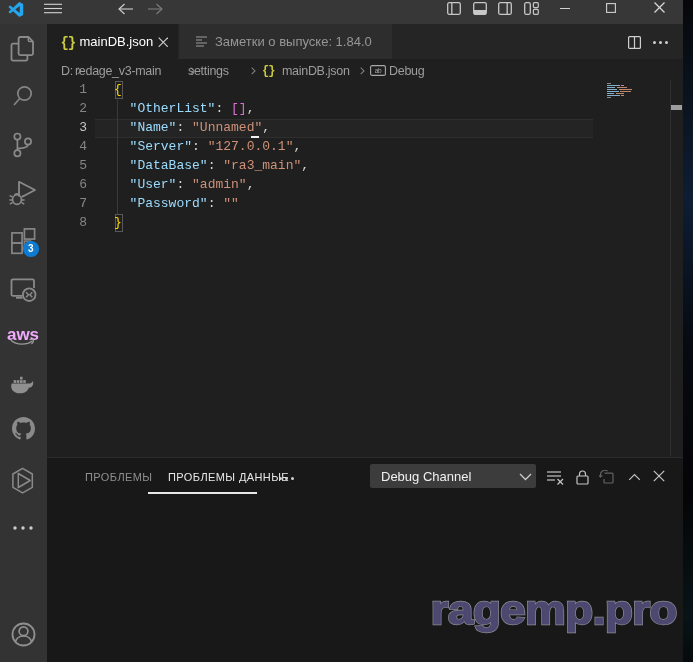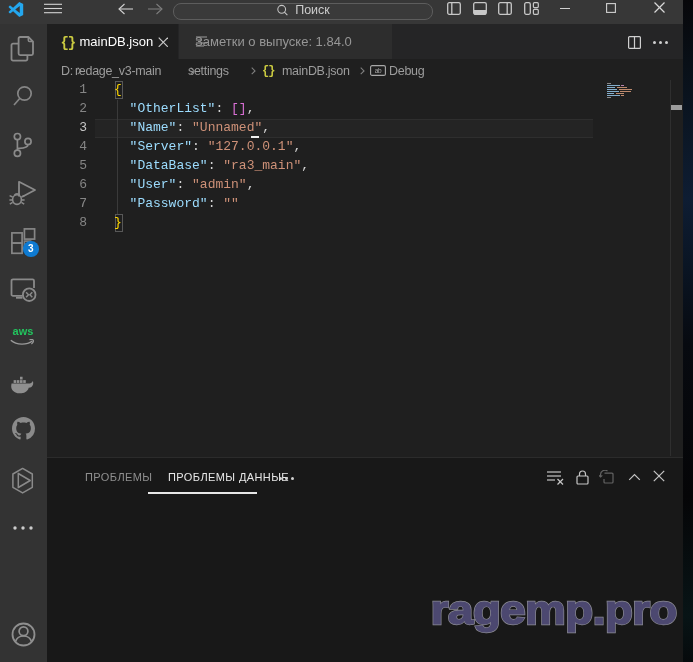--- a/index.html
+++ b/index.html
@@ -59,29 +59,20 @@
       </g>
     </svg>
 
     <svg class="abs" style="left:147px;top:3px" width="16" height="12" viewBox="0 0 16 12">
       <g stroke="#7d7d7d" stroke-width="1.1" fill="none">
         <line x1="1" y1="6" x2="15" y2="6"></line>
           <polyline points="9.5,1 15,6 9.5,11"></polyline>
       </g>
     </svg>
 
-    <div class="abs" style="left:173px;top:3px;width:260px;height:17px;background:#3a3a3a;border:1px solid #5d5d5d;border-radius:8px;">
-      <div class="abs" style="left:0;top:-1.5px;width:100%;height:100%;display:flex;align-items:center;justify-content:center;color:#cccccc;font-size:12.5px;">
-        <svg width="13" height="13" viewBox="0 0 16 16" style="margin-right:6px">
-            <circle cx="7" cy="6.5" r="4.8" fill="none" stroke="#c5c5c5" stroke-width="1.3"></circle>
-            <line x1="10.3" y1="10" x2="14" y2="13.7" stroke="#c5c5c5" stroke-width="1.3"></line>
-          </svg>
-        <span style="position:relative;top:-0.5px">Поиск</span>
-      </div>
-    </div>
 
     <svg class="abs" style="left:447px;top:2px" width="14" height="13" viewBox="0 0 14 13">
       <rect x="0.7" y="0.7" width="12.6" height="11.6" rx="1.5" fill="none" stroke="#c8c8c8" stroke-width="1.3"></rect>
       <line x1="4.8" y1="0.7" x2="4.8" y2="12.3" stroke="#c8c8c8" stroke-width="1.3"></line>
     </svg>
     <svg class="abs" style="left:472.5px;top:2px" width="14" height="13" viewBox="0 0 14 13">
       <rect x="0.7" y="0.7" width="12.6" height="11.6" rx="1.5" fill="none" stroke="#c8c8c8" stroke-width="1.3"></rect>
       <path d="M1 8 h12 v3.5 a1.5 1.5 0 0 1 -1.5 1.5 h-9 a1.5 1.5 0 0 1 -1.5 -1.5 Z" fill="#c8c8c8"></path>
     </svg>
     <svg class="abs" style="left:498px;top:2px" width="14" height="13" viewBox="0 0 14 13">
@@ -153,21 +144,21 @@
 
     <svg class="abs" style="left:10px;top:253px" width="28" height="26" viewBox="0 0 28 26">
       <g fill="none" stroke="#8a8a8a" stroke-width="1.8">
         <path d="M12.6 18.9 H3 a1.5 1.5 0 0 1 -1.5 -1.5 V3.8 a1.5 1.5 0 0 1 1.5 -1.5 H22.5 a1.5 1.5 0 0 1 1.5 1.5 V11"></path>
         <path d="M6 20.8 H12.4"></path>
         <circle cx="19.2" cy="17.7" r="6.3" fill="#333333"></circle>
         <path d="M16.1 15.2 l2.4 2.5 l-2.4 2.5 M22.3 15.2 l-2.4 2.5 l2.4 2.5" stroke-width="1.5"></path>
       </g>
     </svg>
 
-    <div class="abs" style="left:0;top:301px;width:46px;text-align:center;color:#22c55e;font-size:11px;font-weight:bold;letter-spacing:0px;">aws</div>
+    <div class="abs" style="left:0;top:301px;width:46px;text-align:center;color:#f0abfc;font-size:17px;font-weight:bold;letter-spacing:0px;">aws</div>
     <svg class="abs" style="left:10px;top:314.5px" width="25" height="8" viewBox="0 0 25 8">
       <path d="M0.8 1.2 c6 5.2 16 5 21.5 0.8" fill="none" stroke="#9a9a9a" stroke-width="1.4"></path>
       <path d="M19.5 0.6 c2 -0.4 3.6 0 3.9 1 c0.3 1 -0.8 2.4 -2 3.4" fill="none" stroke="#9a9a9a" stroke-width="1.2"></path>
     </svg>
 
     <svg class="abs" style="left:10px;top:352px" width="25" height="19" viewBox="0 0 29 23" preserveAspectRatio="none">
       <g fill="#8f8f8f">
         <path d="M0.8 9.2 H21 c2.8 0 4.8 -1.4 5.5 -3.2 c1 2.2 0.6 8.2 -4.8 8.2 c-1.2 4.8 -5.6 6.8 -10 6.8 c-4 0 -8.4 -1.8 -9.9 -6 c-0.6 -1.8 -0.4 -4 0 -5.8 Z"></path>
         <rect x="4.2" y="5" width="3" height="3.4"></rect>
         <rect x="7.9" y="5" width="3" height="3.4"></rect>
@@ -217,21 +208,21 @@
     </div>
     <div id="tab2">
       <svg class="abs" style="left:17px;top:12px" width="11" height="11" viewBox="0 0 11 11">
         <g stroke="#8a8a8a" stroke-width="1.2">
             <line x1="0" y1="1" x2="11" y2="1"></line>
             <line x1="0" y1="4" x2="6" y2="4"></line>
             <line x1="0" y1="7" x2="11" y2="7"></line>
             <line x1="0" y1="10" x2="8" y2="10"></line>
           </g>
       </svg>
-      <div class="abs" style="left:16px;top:0;height:35px;display:flex;align-items:center;color:#969696;font-size:13px;">Заметки о выпуске: 1.84.0</div>
+      <div class="abs" style="left:36px;top:0;height:35px;display:flex;align-items:center;color:#969696;font-size:13px;">Заметки о выпуске: 1.84.0</div>
     </div>
 
     <svg class="abs" style="left:581px;top:12px" width="13" height="13" viewBox="0 0 13 13">
       <rect x="0.6" y="0.6" width="11.8" height="11.8" rx="1" fill="none" stroke="#cfcfcf" stroke-width="1.2"></rect>
       <line x1="6.5" y1="0.6" x2="6.5" y2="12.4" stroke="#cfcfcf" stroke-width="1.2"></line>
     </svg>
     <svg class="abs" style="left:605px;top:16px" width="17" height="5" viewBox="0 0 17 5">
       <g fill="#cfcfcf">
           <circle cx="2.5" cy="2.5" r="1.5"></circle>
           <circle cx="8.5" cy="2.5" r="1.5"></circle>
@@ -315,20 +306,26 @@
     <div class="ptab" style="left:101px;top:13px;color:#e7e7e7">ПРОБЛЕМЫ ДАННЫЕ</div>
     <div class="abs" style="left:101px;top:34px;width:109px;height:1.5px;background:#e7e7e7"></div>
     <svg class="abs" style="left:231px;top:18px" width="17" height="5" viewBox="0 0 17 5">
       <g fill="#d0d0d0">
           <circle cx="2.5" cy="2.5" r="1.5"></circle>
           <circle cx="8.5" cy="2.5" r="1.5"></circle>
           <circle cx="14.5" cy="2.5" r="1.5"></circle>
         </g>
     </svg>
 
+    <div class="abs" style="left:323px;top:6px;width:166px;height:24px;background:#3c3c3c;border-radius:2px;">
+      <div class="abs" style="left:11px;top:0;height:24px;display:flex;align-items:center;color:#f0f0f0;font-size:13px;">Debug Channel</div>
+      <svg class="abs" style="left:149px;top:7.5px" width="13" height="9" viewBox="0 0 13 9">
+          <polyline points="1,2 6.5,7.5 12,2" fill="none" stroke="#cccccc" stroke-width="1.3"></polyline>
+        </svg>
+    </div>
 
     <svg class="abs" style="left:500px;top:13px" width="17" height="14" viewBox="0 0 17 14">
       <g stroke="#c5c5c5" stroke-width="1.2" fill="none">
         <line x1="0" y1="1" x2="14" y2="1"></line>
           <line x1="0" y1="5" x2="14" y2="5"></line>
           <line x1="0" y1="9" x2="8" y2="9"></line>
         <line x1="10.5" y1="8" x2="16" y2="13.5"></line>
           <line x1="16" y1="8" x2="10.5" y2="13.5"></line>
       </g>
     </svg>

